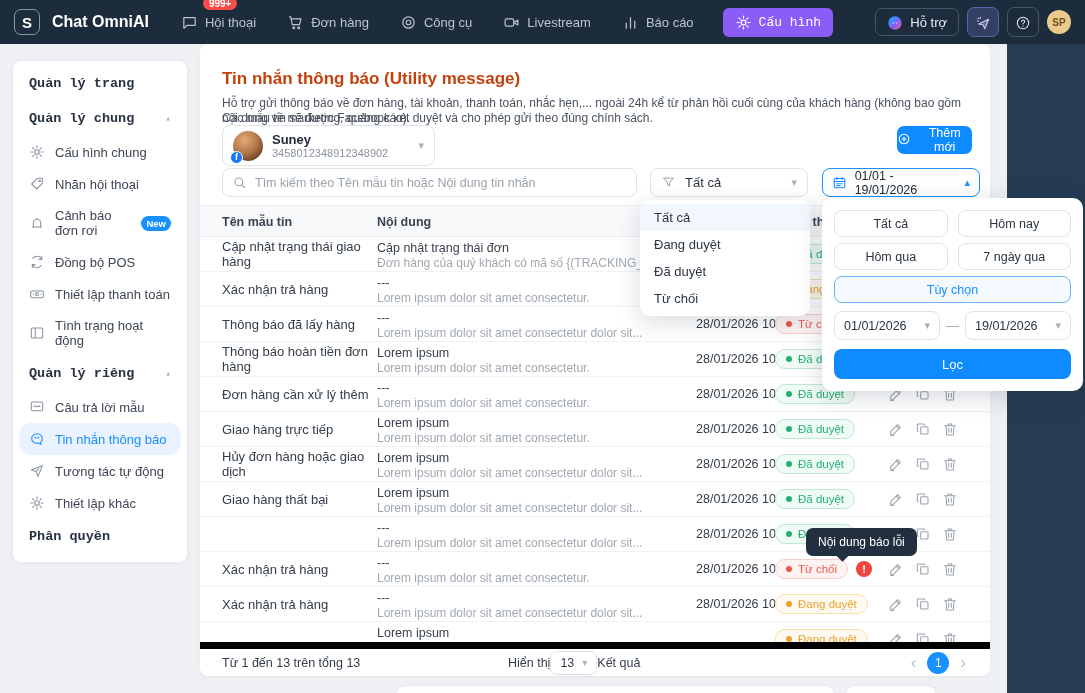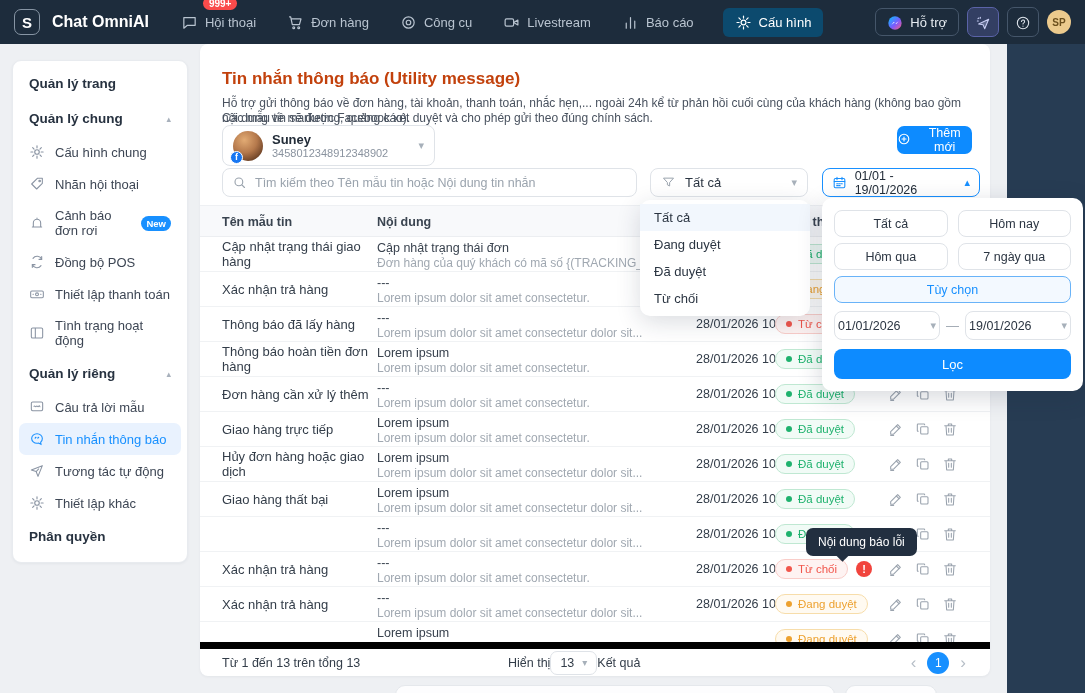--- a/index.html
+++ b/index.html
@@ -9,47 +9,47 @@
   
   .navbar { position:absolute; left:0; top:0; width:1085px; height:44px; background:#1d2c3c;
             display:flex; align-items:center; padding:0 14px; z-index:50; }
   .logo { width:26px; height:26px; border:1.5px solid #8795a4; border-radius:7px; color:#fff;
           font-size:15px; font-weight:bold; display:grid; place-items:center; }
   .nav-title { color:#fff; font-size:16px; font-weight:bold; margin:0 30px 0 12px; white-space:nowrap; }
   .nav-items { display:flex; align-items:center; gap:27px; }
   .nav-item { position:relative; display:flex; align-items:center; gap:7px; color:#b9c4d0;
               font-size:13px; cursor:pointer; white-space:nowrap; padding:6px 2px; border-radius:6px; }
   .nav-item svg { width:17px; height:17px; }
-  .nav-item.active { background:#0c4a6e; color:#fff; padding:6px 12px; }
+  .nav-item.active { background:#8b5cf6; color:#fff; padding:6px 12px;font-family:Liberation Mono, monospace; }
   .nav-badge { position:absolute; top:-11px; left:24px; background:#fa4b4b; color:#fff; font-size:10px;
                font-weight:bold; padding:1px 6px; border-radius:9px; }
   .nav-right { margin-left:auto; display:flex; align-items:center; gap:8px; }
   .support-btn { display:flex; align-items:center; gap:7px; border:1px solid #45566a; border-radius:7px;
                  padding:5px 11px; color:#e8edf2; font-size:13px; cursor:pointer; }
   .support-btn svg { width:18px; height:18px; }
   .icon-btn { width:32px; height:30px; border:1px solid #45566a; border-radius:7px; display:grid;
               place-items:center; cursor:pointer; }
   .icon-btn svg { width:18px; height:18px; }
   .plane-btn { background:#333f63; border-color:#5b63a8; }
   .sp-avatar { width:24px; height:24px; border-radius:50%; background:#ecca8d; color:#6b4f1d;
                font-size:10px; font-weight:bold; display:grid; place-items:center; cursor:pointer; }
 
   
   .dark-strip { position:absolute; left:1007px; top:44px; width:78px; height:649px; background:#273c53; }
 
   
   .sidebar { position:absolute; left:12px; top:60px; width:176px; background:#fff; border:1px solid #e8ebef;
              border-radius:9px; padding:5px 0 8px; box-shadow:0 1px 3px rgba(20,30,50,.05); }
   .sb-header { display:flex; align-items:center; justify-content:space-between; padding:10px 16px;
-               font-size:13.5px; font-weight:bold; color:#273240; cursor:pointer; }
+               font-size:13.5px; font-weight:bold; color:#273240; cursor:pointer;font-family:Liberation Mono, monospace; }
   .sb-caret { color:#a8b1bc; font-size:9px; }
   .sb-item { display:flex; align-items:center; gap:10px; margin:0 6px; padding:8px 10px; border-radius:7px;
              font-size:13px; color:#3d4654; cursor:pointer; }
   .sb-item svg { width:16px; height:16px; color:#8a94a3; flex:0 0 auto; }
-  .sb-item.active { background:#e9f2fe; color:#1890ff; }
+  .sb-item.active { background:#e9f2fe; color:#1890ff;border-radius:12px; }
   .sb-item.active svg { color:#1890ff; }
   .new-badge { margin-left:auto; background:#1890ff; color:#fff; font-size:9.5px; font-weight:bold;
                padding:2px 5px; border-radius:9px; }
 
   
   .card { position:absolute; left:200px; top:44px; width:790px; height:632px; background:#fff;
           border-radius:8px; box-shadow:0 1px 3px rgba(20,30,50,.05); }
   .page-title { position:absolute; left:22px; top:25px; font-size:17px; font-weight:bold; color:#c2410c; }
   .page-desc { position:absolute; left:22px; width:756px; font-size:12px; color:#49525f; line-height:15px; }
   .d1 { top:52px; } .d2 { top:67px; }
@@ -135,21 +135,21 @@
 
   .date-panel { position:absolute; left:822px; top:198px; width:261px; background:#fff; border-radius:10px;
                 box-shadow:0 6px 24px rgba(25,40,60,.18); padding:12px; z-index:61; }
   .dp-grid { display:grid; grid-template-columns:1fr 1fr; gap:6px 10px; }
   .dp-btn { height:27px; border:1px solid #dfe3e8; border-radius:8px; background:#fff; font-size:12.5px;
             color:#2b3542; cursor:pointer; font-family:inherit; }
   .dp-custom { width:100%; height:27px; margin-top:6px; border:1.5px solid #69b3f8; background:#f3f9ff;
                color:#1890ff; border-radius:8px; font-size:12.5px; cursor:pointer; font-family:inherit; }
   .dp-dates { display:flex; align-items:center; gap:6px; margin-top:8px; }
   .dp-date { flex:1; height:29px; border:1px solid #dfe3e8; border-radius:8px; display:flex; align-items:center;
-             justify-content:space-between; padding:0 3px; font-size:12.5px; color:#2b3542; cursor:pointer; }
+             justify-content:space-between; padding:0 9px; font-size:12.5px; color:#2b3542; cursor:pointer; }
   .dp-dash { color:#9aa3ad; font-size:13px; }
   .dp-apply { width:100%; height:30px; margin-top:9px; border:none; border-radius:8px; background:#0d8bff;
               color:#fff; font-size:13px; cursor:pointer; font-family:inherit; }
 
   .tooltip { position:absolute; left:806px; top:528px; background:#222f40; color:#fff; font-size:12px;
              padding:7px 12px; border-radius:7px; z-index:70; white-space:nowrap; }
   .tooltip:after { content:""; position:absolute; left:32px; bottom:-4px; width:9px; height:9px;
                    background:#222f40; transform:rotate(45deg); }
 
   .cut-shape { position:absolute; top:685px; height:20px; background:#fdfdfe; border:1px solid #e5e8ec;

